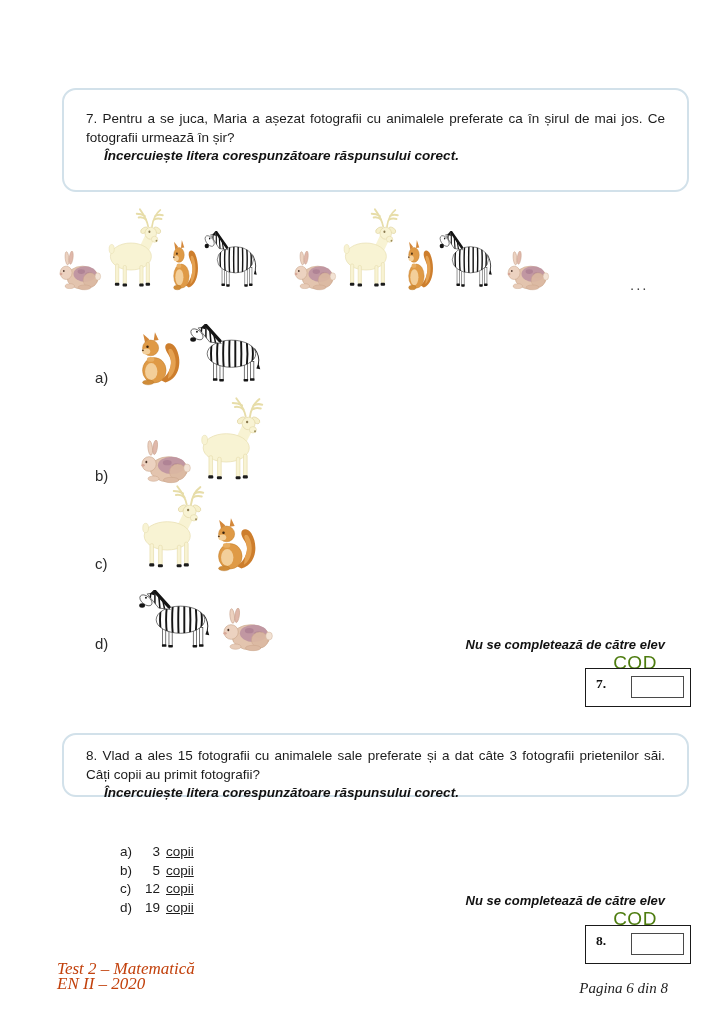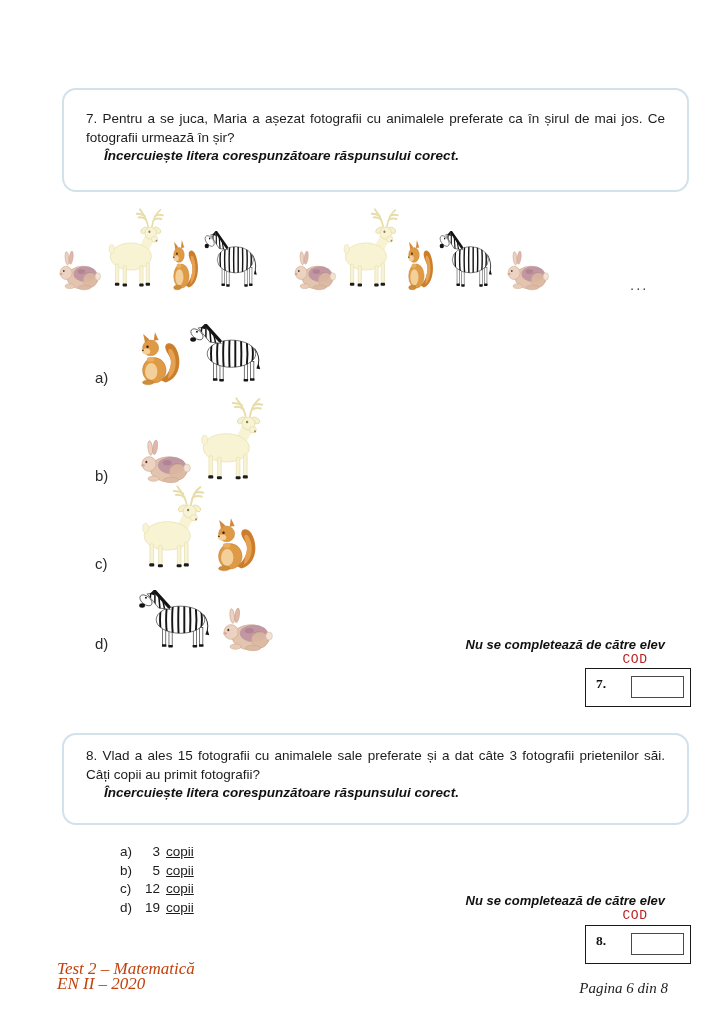--- a/index.html
+++ b/index.html
@@ -10,21 +10,21 @@
     background:#ffffff; overflow:hidden;
   }
 
   
   .question-box {
     position:absolute; left:62px; width:627px;
     border:2px solid #d2e1ea; border-radius:14px;
     padding:11px 22px;
   }
   .qbox-7 { top:88px; height:104px; padding-top:20px; }
-  .qbox-8 { top:733px; height:92px; padding-top:12px; }
+  .qbox-8 { top:733px; height:64px; padding-top:12px; }
   .q-text {
     font-size:13.5px; line-height:18.5px; text-align:justify; color:#1c1c1c;
   }
   .q-instruction {
     font-size:13.5px; line-height:18.5px; font-weight:bold; font-style:italic;
     margin-left:18px; color:#111;
   }
 
   
   .sequence-row {
@@ -63,21 +63,21 @@
   }
   .opt7-images { display:flex; align-items:flex-end; gap:4px; }
 
   
   .cod-notice {
     position:absolute; left:400px; width:265px; text-align:right;
     font-style:italic; font-size:13px; color:#111;font-weight:bold;
   }
   .cod-label {
     position:absolute; left:585px; width:100px; text-align:center;
-    font-size:13px; letter-spacing:0.5px; color:#b91c1c;font-family:Liberation Mono, monospace;
+    font-size:19px; letter-spacing:0.5px; color:#4d7c0f;
   }
   .cod-box {
     position:absolute; left:585px; width:106px; height:39px;
     border:1.6px solid #1a1a1a; background:#fff;
   }
   .cod-number {
     position:absolute; left:10px; top:7px;
     font-family:"Liberation Serif", serif; font-weight:bold; font-size:13.5px; color:#111;
   }
   .cod-field {

